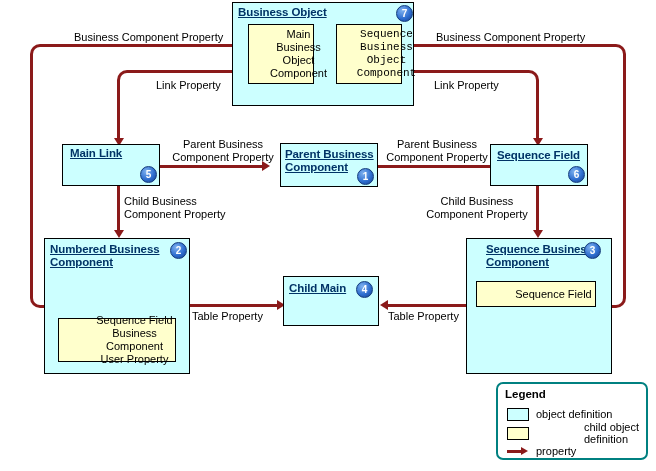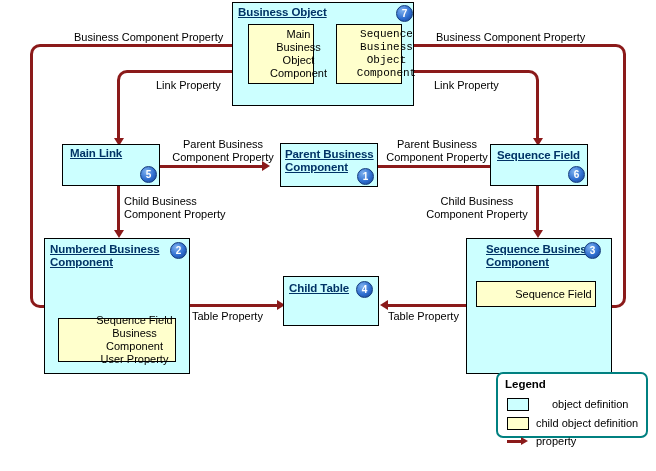--- a/index.html
+++ b/index.html
@@ -93,23 +93,23 @@
     font-size: 11px;
     color: #000000;
     line-height: 13px;
     white-space: pre;
   }
   .lbl.ctr { text-align: center; }
   
   #legend {
     position: absolute;
     left: 496px;
-    top: 372px;
+    top: 382px;
     width: 152px;
-    height: 66px;
+    height: 78px;
     border: 2px solid #008080;
     border-radius: 7px;
     background: #ffffff;
     box-sizing: border-box;
   }
   .lg-title {
     position: absolute;
     left: 7px; top: 4px;
     font-size: 11.5px;
     font-weight: bold;
@@ -229,21 +229,21 @@
 Component</div>
   <div class="badge" style="left:170px; top:242px;">2</div>
 
   <div class="child" style="left:58px; top:318px; width:118px; height:44px;">
     <span style="white-space:pre-line;">Sequence Field
 Business Component
 User Property</span>
   </div>
 
   <div class="obj" style="left:283px; top:276px; width:96px; height:50px;"></div>
-  <div class="obj-title" style="left:289px; top:282px;">Child Table</div>
+  <div class="obj-title" style="left:289px; top:282px;">Child Main</div>
   <div class="badge" style="left:356px; top:281px;">4</div>
 
   <div class="obj" style="left:466px; top:238px; width:146px; height:136px;"></div>
   <div class="obj-title" style="left:472px; top:243px; white-space:pre-line;margin-left:14px;">Sequence Business
 Component</div>
   <div class="badge" style="left:584px; top:242px;">3</div>
 
   <div class="child" style="left:476px; top:281px; width:120px; height:26px;">
     <span style="white-space:pre-line;">Sequence Field</span>
   </div>
@@ -261,25 +261,25 @@
   <div class="lbl" style="left:124px; top:195px; white-space:pre-line;">Child Business
 Component Property</div>
   <div class="lbl ctr" style="left:420px; top:195px; width:114px; white-space:pre-line;">Child Business
 Component Property</div>
 
   <div class="lbl" style="left:192px; top:310px;">Table Property</div>
   <div class="lbl" style="left:388px; top:310px;">Table Property</div>
 
   <div id="legend">
     <div class="lg-title">Legend</div>
-    <div class="lg-row" style="top:22px;gap:16px;">
+    <div class="lg-row" style="top:22px;">
       <span class="lg-sw obj-sw"></span>
       <span class="lg-txt">object definition</span>
     </div>
-    <div class="lg-row" style="top:41px;">
+    <div class="lg-row" style="top:41px;gap:48px;">
       <span class="lg-sw child-sw"></span>
       <span class="lg-txt">child object definition</span>
     </div>
     <div class="lg-row" style="top:59px;">
       <span class="lg-arrowwrap">
         <span class="bar"></span>
           <span class="tip"></span>
       </span>
       <span class="lg-txt">property</span>
     </div>

